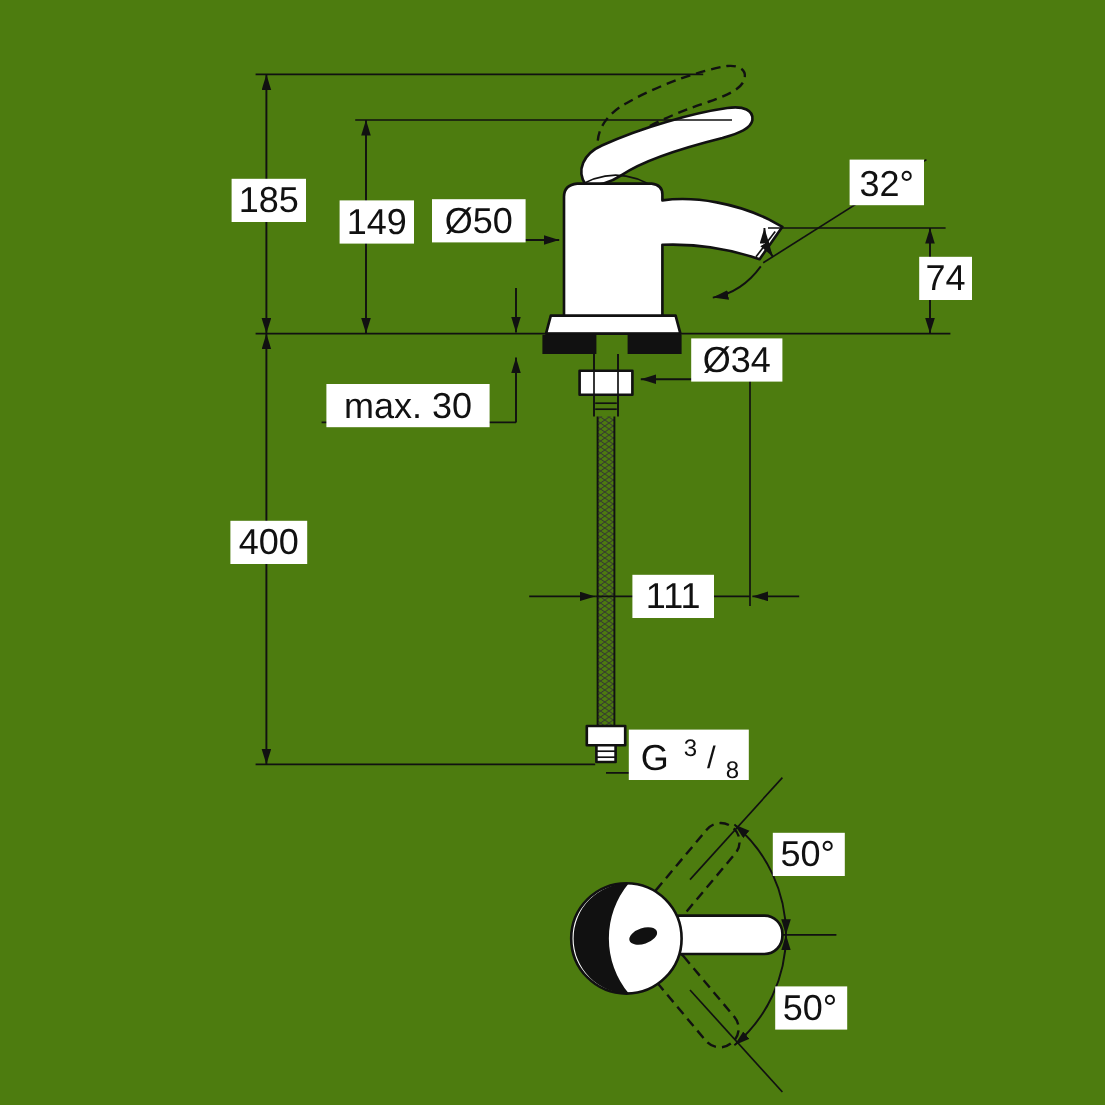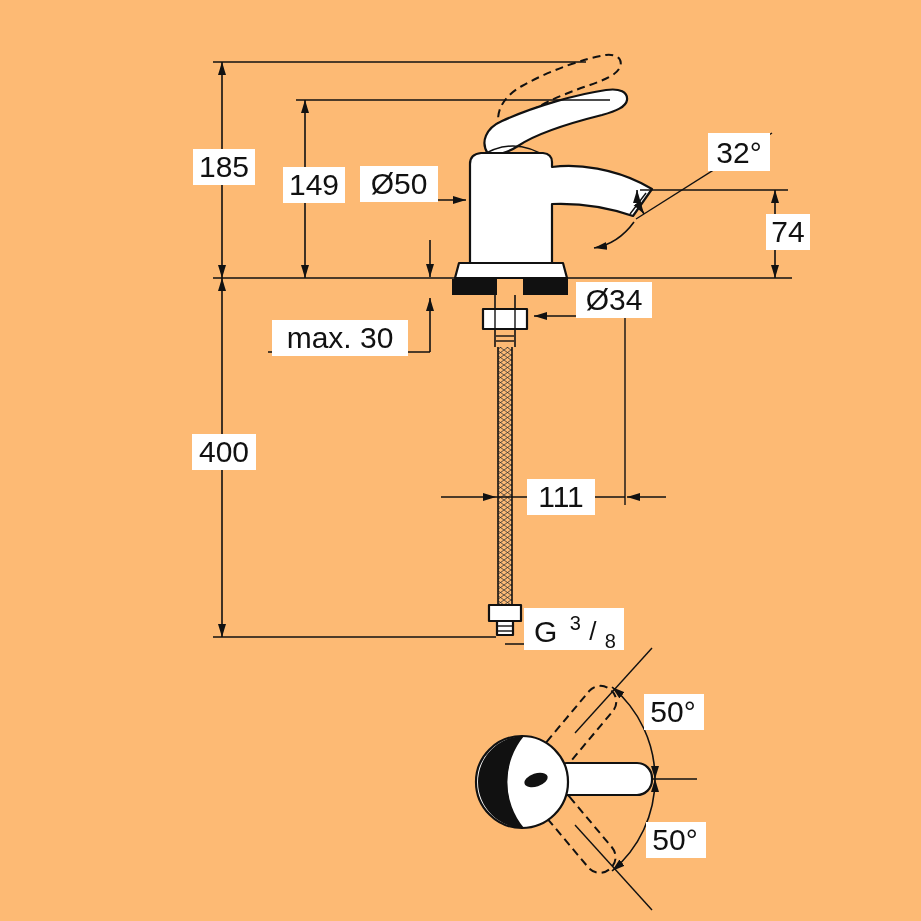--- a/index.html
+++ b/index.html
@@ -1,16 +1,16 @@
 <!DOCTYPE html>
 <html><head>
 <meta charset="utf-8">
 <style>
   html,body{margin:0;padding:0;background:#ffffff;}
-  .canvas{position:relative;width:921px;height:921px;background:#fdba74;overflow:hidden;}
+  .canvas{position:relative;width:921px;height:921px;background:#4d7c0f;overflow:hidden;}
   svg{display:block;}
   .outline{fill:#ffffff;stroke:#111111;stroke-width:2.2;stroke-linejoin:round;}
   .solidblk{fill:#111111;stroke:none;}
   .thin{fill:none;stroke:#111111;stroke-width:1.4;}
   .dim{fill:none;stroke:#111111;stroke-width:1.6;}
   .dashed{fill:none;stroke:#111111;stroke-width:2;stroke-dasharray:8 5;}
   .detail{fill:none;stroke:#111111;stroke-width:1.6;}
   text{font-family:"Liberation Sans","DejaVu Sans",sans-serif;font-size:30px;fill:#111111;}
   .tbg{fill:#ffffff;}
   .frac{font-size:20px;}

